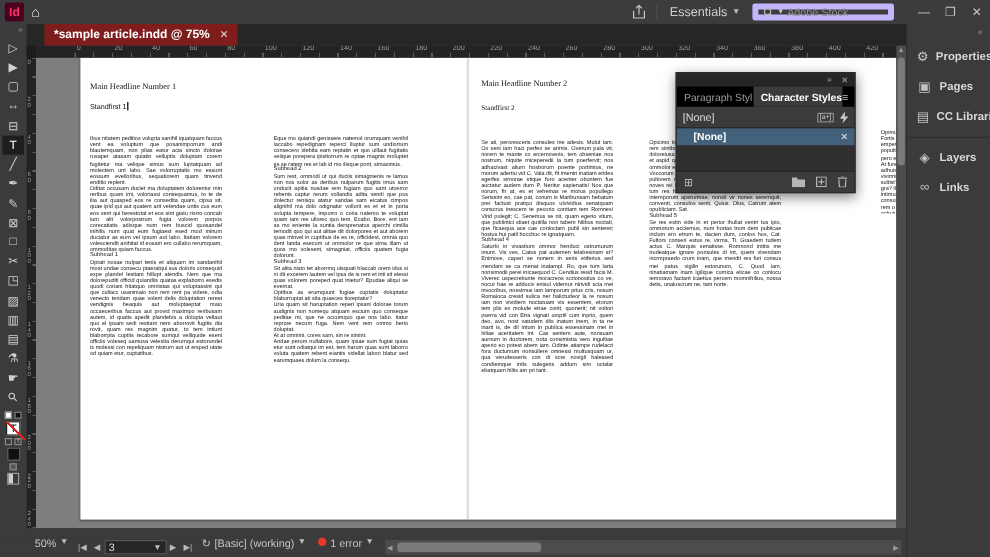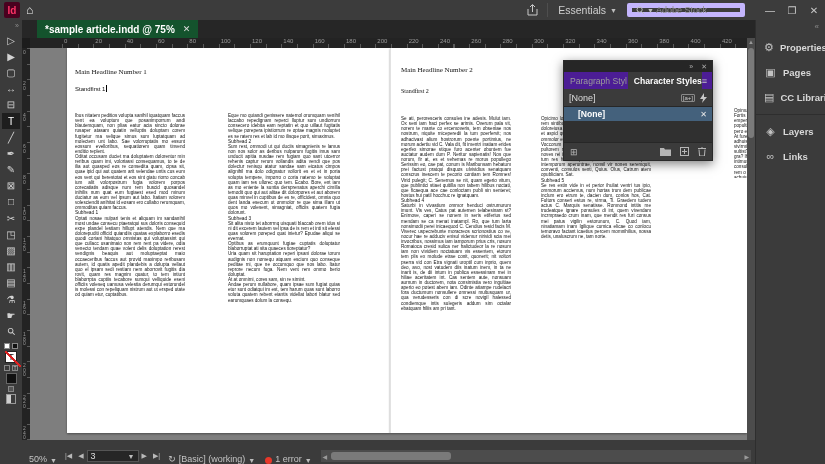--- a/index.html
+++ b/index.html
@@ -20,21 +20,21 @@
   .ico-btn{color:#c8c8c8;margin:0 9px;display:flex;align-items:center;}
   #workspace{color:var(--txt);font-size:10.5px;display:flex;align-items:center;gap:4px;border-left:1px solid #4e4e4e;padding:0 10px;height:14px;}
   .chev{font-size:7px;color:#bdbdbd;}
   #searchbox{width:118px;height:14px;border:5px solid #c4b5fd;border-radius:2px;display:flex;align-items:center;padding:0 4px;gap:2px;margin-right:14px;}
   #search-ph{color:#8f8f8f;font-size:9px;}
   .winbtn{color:#c8c8c8;font-size:10px;width:22px;text-align:center;}
   svg{display:block;}
 
   
   #tabstrip{position:absolute;left:22px;top:20px;width:733px;height:18px;background:#262626;z-index:5;}
-  #doctab{position:absolute;left:15px;top:0;height:18px;background:#14532d;color:#fff;font-size:10px;font-weight:bold;display:flex;align-items:center;gap:8px;padding:0 8px;}
+  #doctab{position:absolute;left:15px;top:0;height:18px;background:#7f1d1d;color:#fff;font-size:10px;font-weight:bold;display:flex;align-items:center;gap:8px;padding:0 8px;}
   #tab-close{font-size:9px;color:#ddd;font-weight:normal;}
 
   
   #hruler{position:absolute;left:22px;top:38px;width:733px;height:10px;background:#232323;overflow:hidden;
     background-image:repeating-linear-gradient(90deg,#5a5a5a 0 1px,transparent 1px 15.66px);
     background-size:100% 4px;background-position:40px 100%;background-repeat:no-repeat;z-index:4;}
   .hlab{position:absolute;top:0;font-size:6px;color:#9a9a9a;}
   #vruler{position:absolute;left:22px;top:48px;width:8px;height:392px;background:#232323;overflow:hidden;
     background-image:repeating-linear-gradient(180deg,#5a5a5a 0 1px,transparent 1px 15.66px);
     background-size:3px 100%;background-position:100% 0;background-repeat:no-repeat;z-index:4;}
@@ -63,21 +63,21 @@
   .standfirst{position:absolute;font-family:"Liberation Serif",serif;font-size:6px;color:#111;}
   .caret{display:inline-block;width:1px;height:7px;background:#000;vertical-align:-1px;margin-left:1px;}
   .col{position:absolute;overflow:hidden;font-family:"Liberation Serif",serif;font-size:4.6px;line-height:5.12px;color:#141414;text-align:justify;}
   .col .para{margin:0;}
   .col .subhead{margin:0;font-size:4.8px;}
   #frag-col{text-align:left;}
 
   
   #styles-panel{position:absolute;left:563px;top:60px;width:150px;height:101px;background:#3b3b3b;z-index:50;box-shadow:0 3px 10px rgba(0,0,0,.5);border:1px solid #2a2a2a;font-size:9px;}
   #sp-titlebar{height:11px;background:#262626;display:flex;align-items:center;justify-content:flex-end;gap:8px;padding:0 5px;color:#aaa;font-size:7px;}
-  #sp-tabs{height:17px;background:#4c1d95;display:flex;align-items:stretch;}
+  #sp-tabs{height:17px;background:#000000;display:flex;align-items:stretch;}
   .sp-tab{padding:0 6px;display:flex;align-items:center;font-size:8.6px;color:#9b9b9b;white-space:nowrap;overflow:hidden;}
   .sp-tab.active{background:#3b3b3b;color:#fff;font-weight:bold;}
   #sp-menu{margin-left:auto;color:#c0c0c0;font-size:9px;display:flex;align-items:center;padding-right:5px;}
   #sp-field-row{height:17px;display:flex;align-items:center;padding:0 5px;color:#ddd;gap:5px;}
   #sp-aplus{margin-left:auto;border:1px solid #8a8a8a;color:#c8c8c8;font-size:6px;padding:0 1px;border-radius:1px;}
   #sp-list{height:37px;background:#303030;border-top:1px solid #272727;border-bottom:1px solid #272727;}
   #sp-selected{height:14px;background:var(--sel);color:#fff;font-weight:bold;display:flex;align-items:center;padding:0 5px 0 14px;font-size:8.6px;}
   #sp-clear{margin-left:auto;font-weight:normal;color:#e8e8e8;font-size:8px;}
   #sp-bottom{height:17px;display:flex;align-items:center;padding:0 6px;gap:9px;}
   #sp-bottom .grow{flex:1;}
@@ -91,21 +91,21 @@
   .sb-divider{border-top:1px solid #2e2e2e;margin:4px 0;}
   .sb-label{font-weight:bold;}
 
   
   #vscroll{position:absolute;left:747px;top:38px;width:8px;height:402px;background:#4c4c4c;z-index:6;}
   #vscroll .arrow{height:9px;color:#9a9a9a;font-size:6px;text-align:center;line-height:9px;}
   #vthumb{position:absolute;left:1px;top:10px;width:6px;height:90px;background:#7a7a7a;border-radius:3px;}
 
   
   #statusbar{position:absolute;left:0;top:448px;width:755px;height:16px;background:#3b3b3b;display:flex;align-items:center;color:#c4c4c4;font-size:9px;z-index:30;}
-  .st{display:flex;align-items:flex-end;gap:3px;padding:0 5px;height:16px;}
+  .st{display:flex;align-items:flex-start;gap:3px;padding:0 5px;height:16px;}
   #st-zoom{margin-left:24px;}
   .navb{color:#b9b9b9;font-size:7px;padding:0 3px;}
   #page-field{background:#262626;border:1px solid #555;height:12px;width:52px;display:flex;align-items:center;justify-content:space-between;padding:0 3px;color:#ddd;}
   #err-dot{width:7px;height:7px;border-radius:50%;background:var(--err);}
   #hscroll{flex:1;height:12px;background:#4c4c4c;margin:0 4px;position:relative;display:flex;align-items:center;}
   #hscroll .arrow{color:#9a9a9a;font-size:6px;padding:0 2px;}
   #hthumb{position:absolute;left:10px;width:120px;height:8px;top:2px;background:#7a7a7a;border-radius:3px;}
 </style>
 </head>
 <body>

